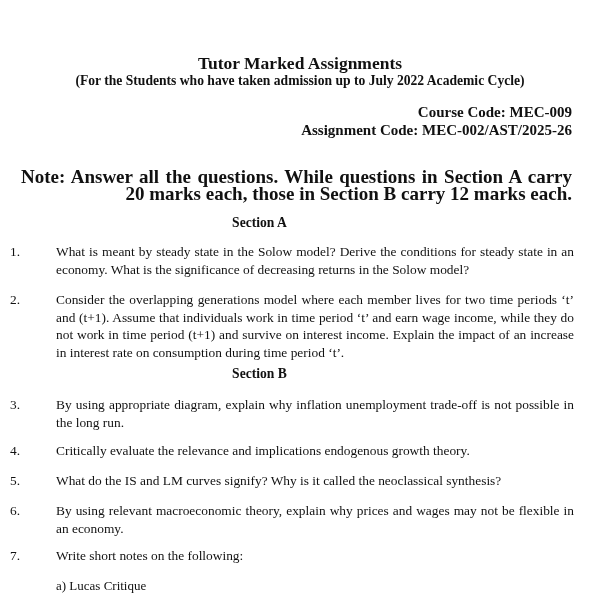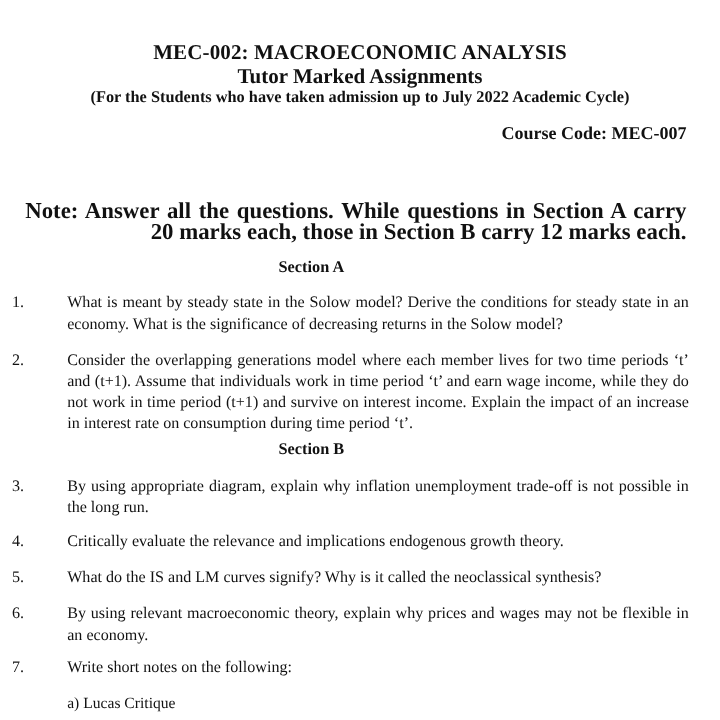--- a/index.html
+++ b/index.html
@@ -97,26 +97,26 @@
     top: 578px;
     font-size: 13px;
     white-space: nowrap;
   }
 </style>
 </head>
 <body>
 
 <div class="page">
 
-  <div class="title t1">MEC-002: MACROECONOMIC ANALYSIS</div>
   <div class="title t2">Tutor Marked Assignments</div>
   <div class="title t3">(For the Students who have taken admission up to July 2022 Academic Cycle)</div>
 
   <div class="codes">
-    <div>Course Code: MEC-007</div>
+    <div>Course Code: MEC-009</div>
+    <div>Assignment Code: MEC-002/AST/2025-26</div>
   </div>
 
   <div class="note">Note: Answer all the questions. While questions in Section A carry 20 marks each, those in Section B carry 12 marks each.</div>
 
   <div class="section-head secA">Section A</div>
 
   <div class="q q1">
     <span class="num">1.</span>
     <div class="txt">What is meant by steady state in the Solow model? Derive the conditions for steady state in an economy. What is the significance of decreasing returns in the Solow model?</div>
   </div>

